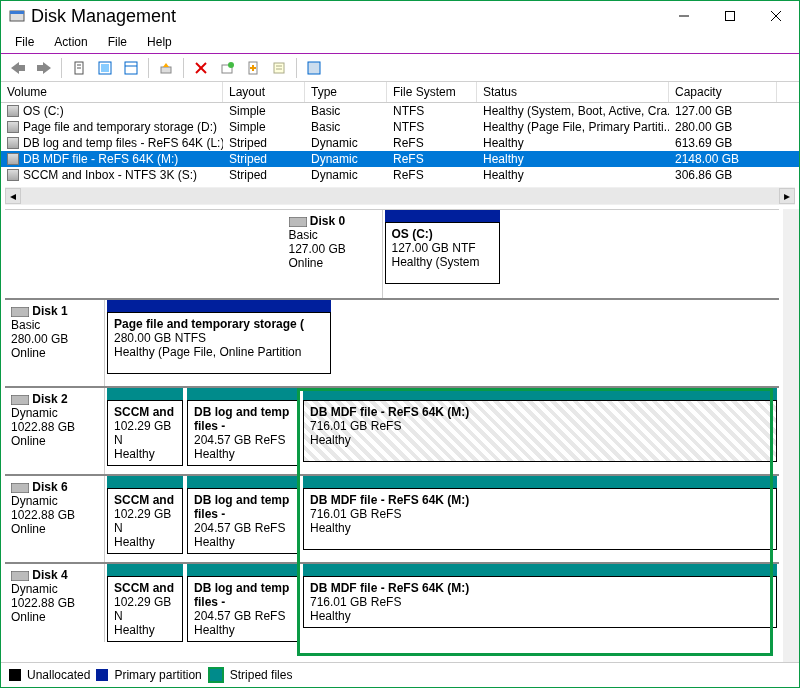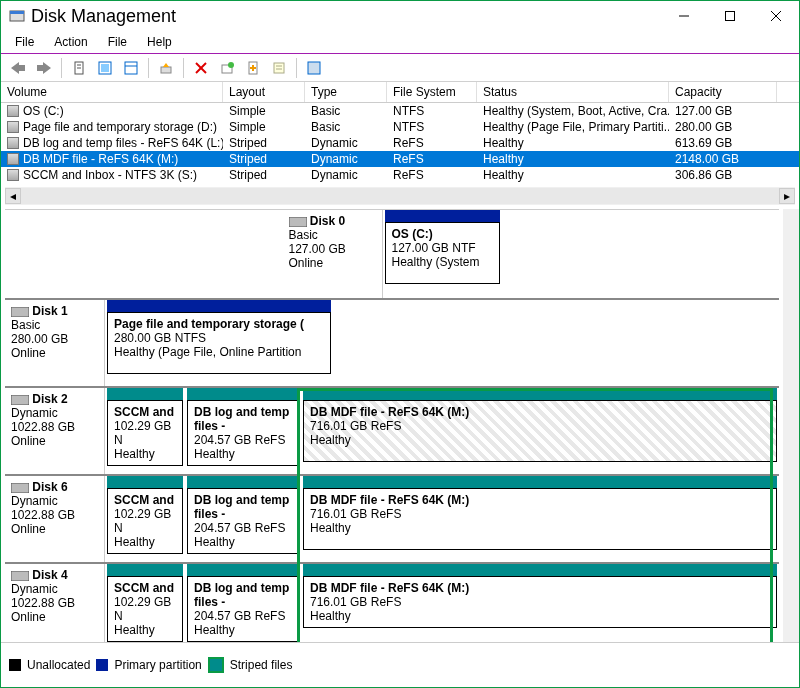--- a/index.html
+++ b/index.html
@@ -39,21 +39,21 @@
   .diskrow:first-child { border-top:none;justify-content:center; }
   .diskinfo { width: 100px; padding: 4px 6px; border-right:1px solid #ccc; }
   .diskinfo .name { font-weight:bold; }
   .diskicon { display:inline-block; vertical-align:middle; }
   .partcol { display:flex; flex-direction:column; margin:0 2px; }
   .partbar { height:12px; background:#008b8b; }
   .partbar.blue { background:#001f9c; }
   .partbox { border:1px solid #000; padding:4px 6px; min-height:62px; }
   .partbox .t { font-weight:bold; }
   .hatched { background-image: repeating-linear-gradient(45deg, #e8e8e8 0 4px, #fff 4px 8px); }
-  .legend { border-top:1px solid #ccc; padding:14px 8px; display:flex; align-items:center; gap:6px; }
+  .legend { border-top:1px solid #ccc; padding:4px 8px; display:flex; align-items:center; gap:6px; }
   .sw { width:12px; height:12px; }
   .sw.black { background:#000; } .sw.blue { background:#001f9c; } .sw.teal { background:#008b8b; border:2px solid #0a9a45; box-sizing:content-box; }
   .vscroll { width:16px; background:#f0f0f0; }
   .highlight-box { position:absolute; border:3px solid #0a9a45; pointer-events:none; }
   svg { display:block; }
 </style>
 </head>
 <body>
 
 <div class="window">

